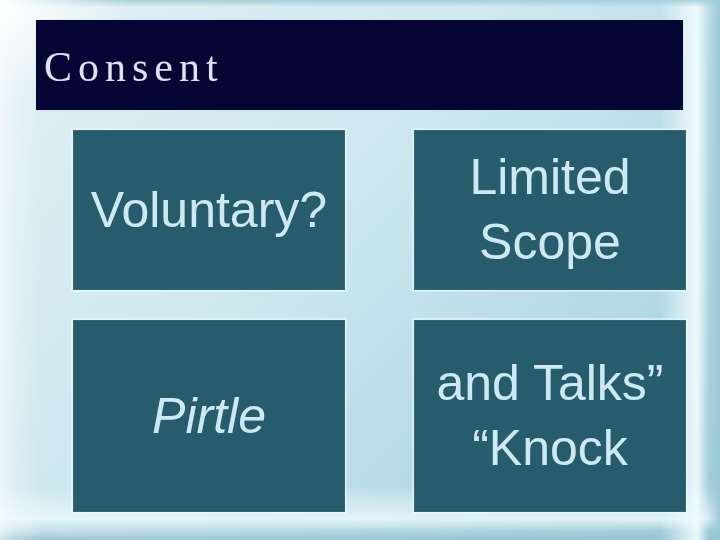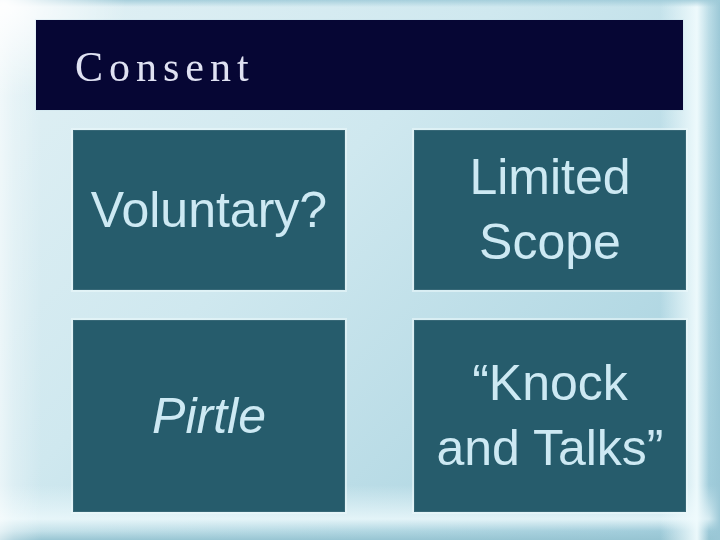--- a/index.html
+++ b/index.html
@@ -30,21 +30,21 @@
     background: var(--header-bg, #060634);
     display: flex;
     align-items: center;
     box-shadow: 0 0 0 1px rgba(190,220,232,0.25);
   }
   .header-title {
     font-family: "Liberation Serif", "DejaVu Serif", serif;
     font-size: 42px;
     letter-spacing: 6px;
     color: var(--header-text, #dfe1f2);
-    padding-left: 39px;
+    padding-left: 8px;
     padding-top: 4px;
     white-space: nowrap;
   }
   .box {
     position: absolute;
     background: var(--box-bg, #265c6c);
     box-shadow: 0 0 0 2px rgba(236,249,252,0.55), inset 0 0 0 1px rgba(255,255,255,0.08);
     display: flex;
     flex-direction: column;
     justify-content: center;
@@ -78,17 +78,17 @@
   <div class="box box-r1 box-c2">
     <div class="line">Limited</div>
     <div class="line">Scope</div>
   </div>
 
   <div class="box box-r2 box-c1">
     <div class="line italic">Pirtle</div>
   </div>
 
   <div class="box box-r2 box-c2">
+    <div class="line">and Talks”</div>
     <div class="line">“Knock</div>
-    <div class="line">and Talks”</div>
   </div>
 
 </div>
 
 </body></html>

